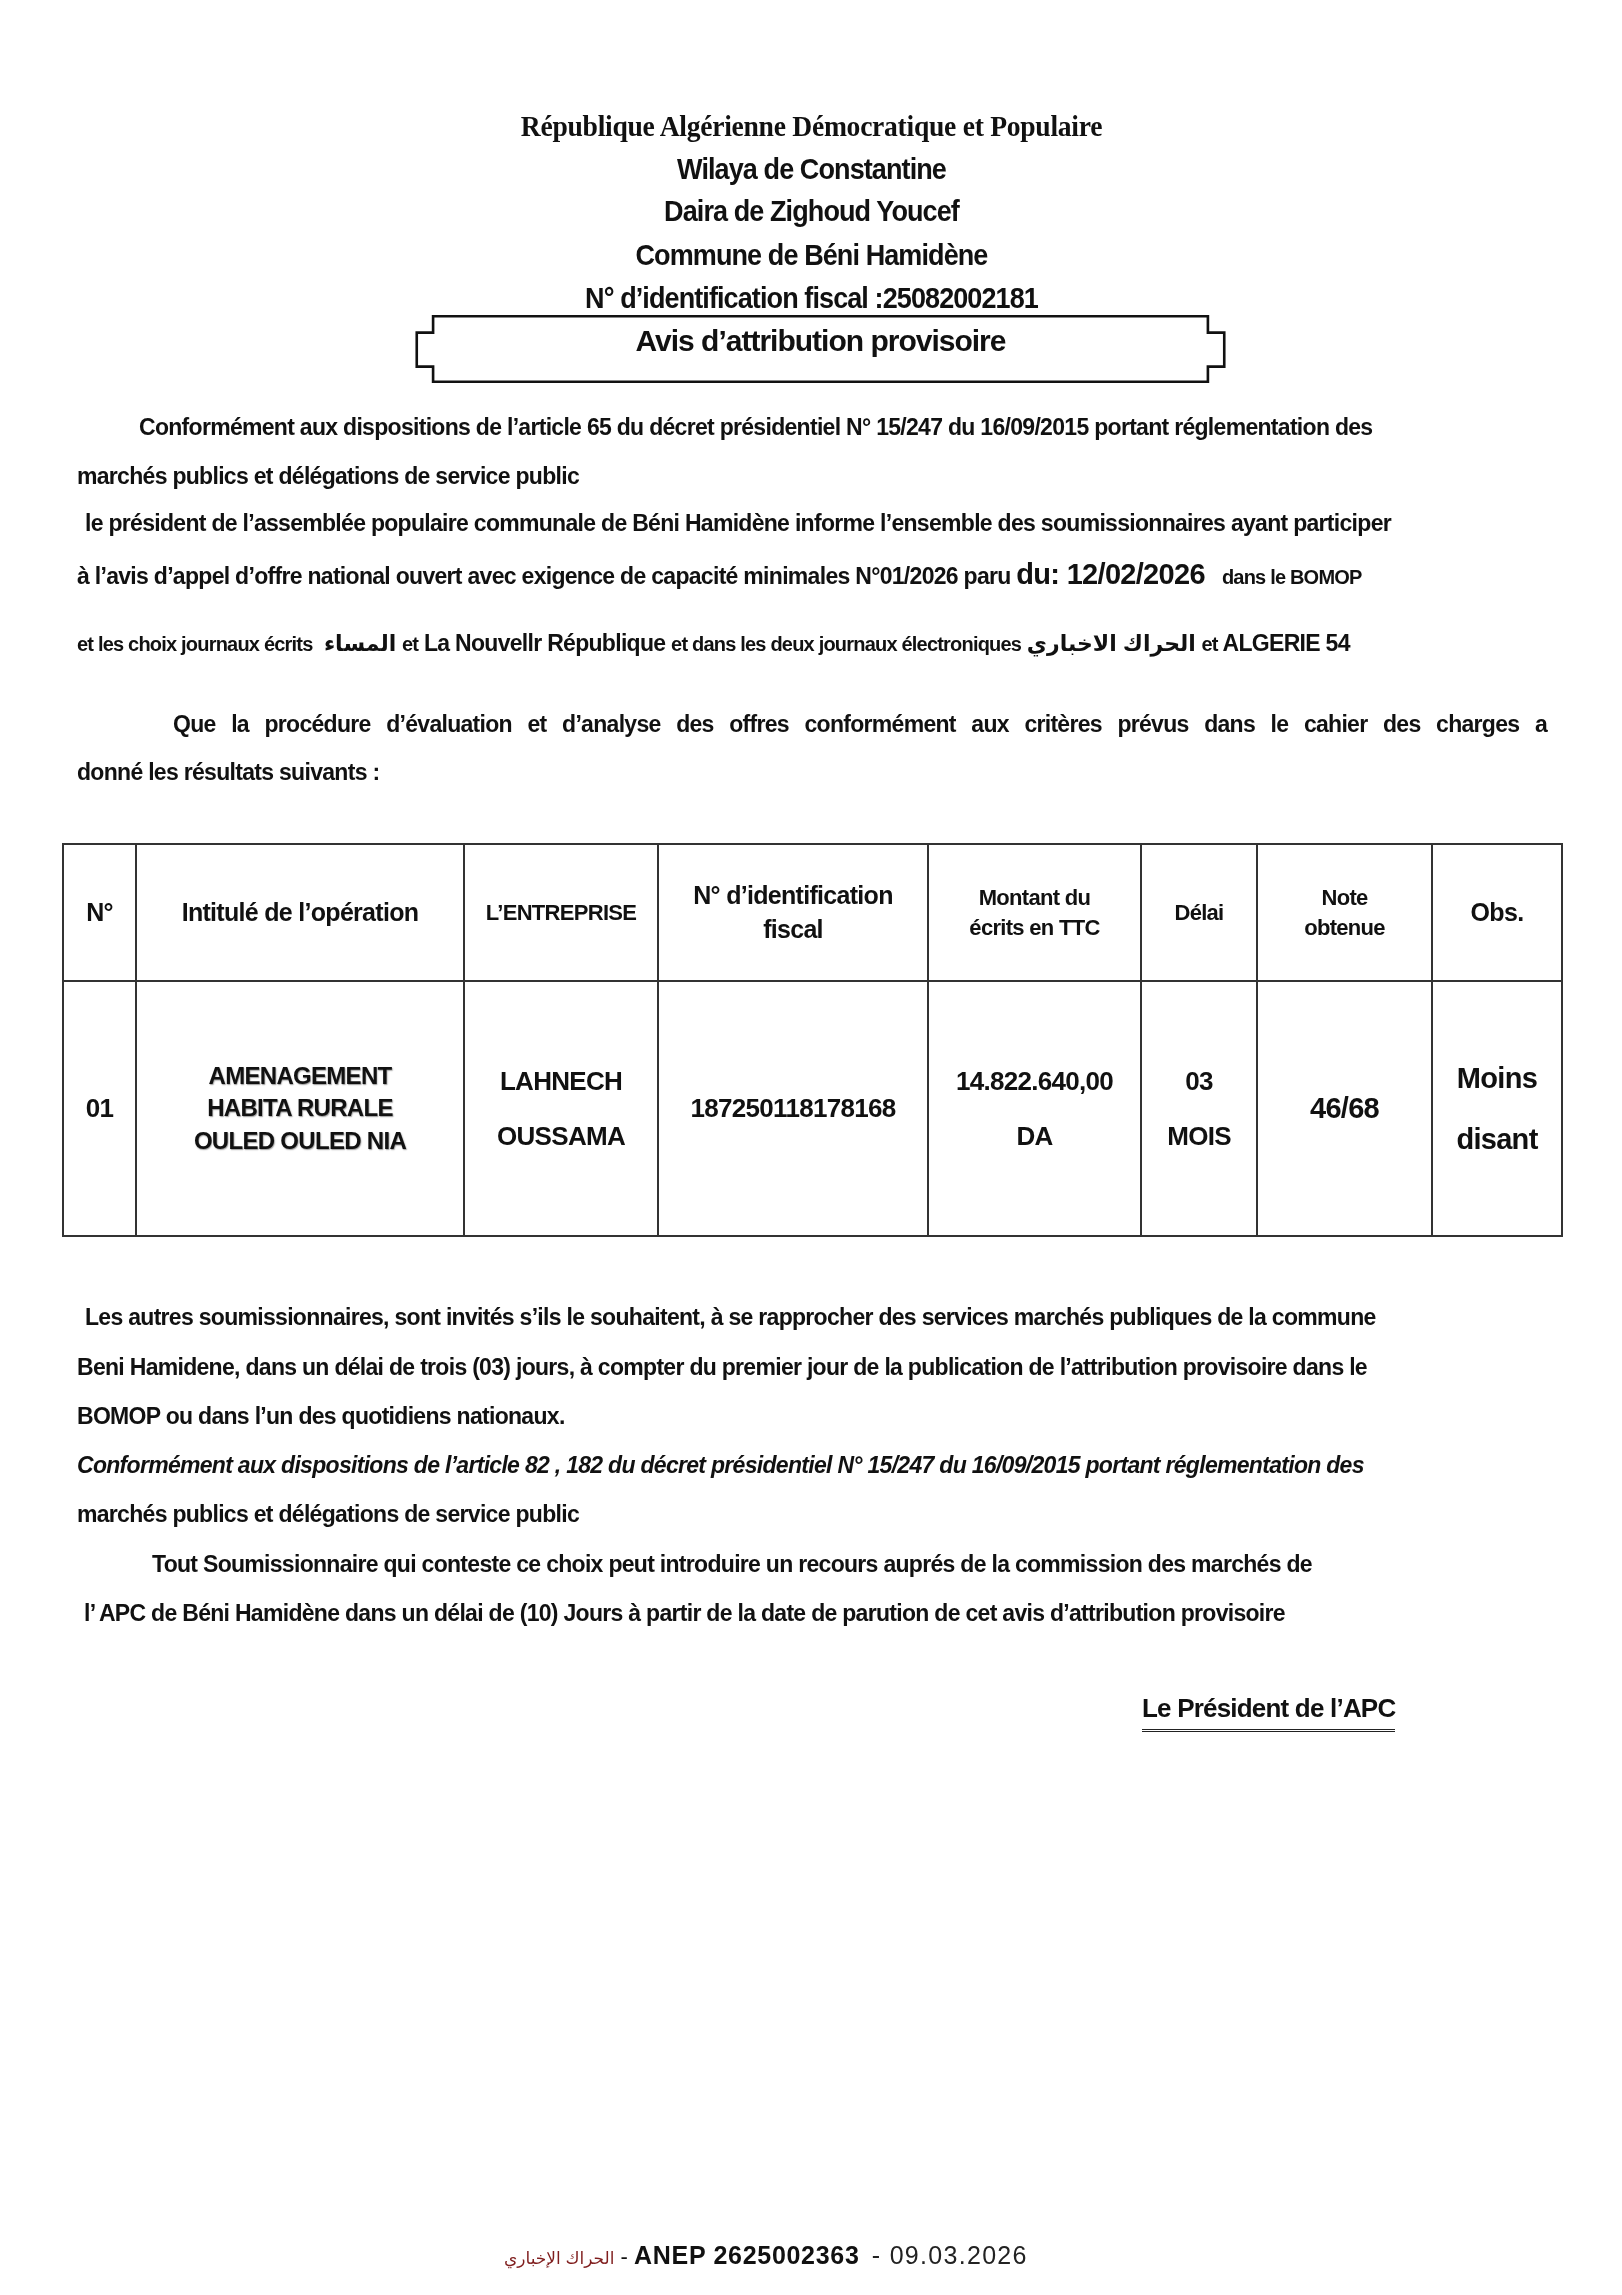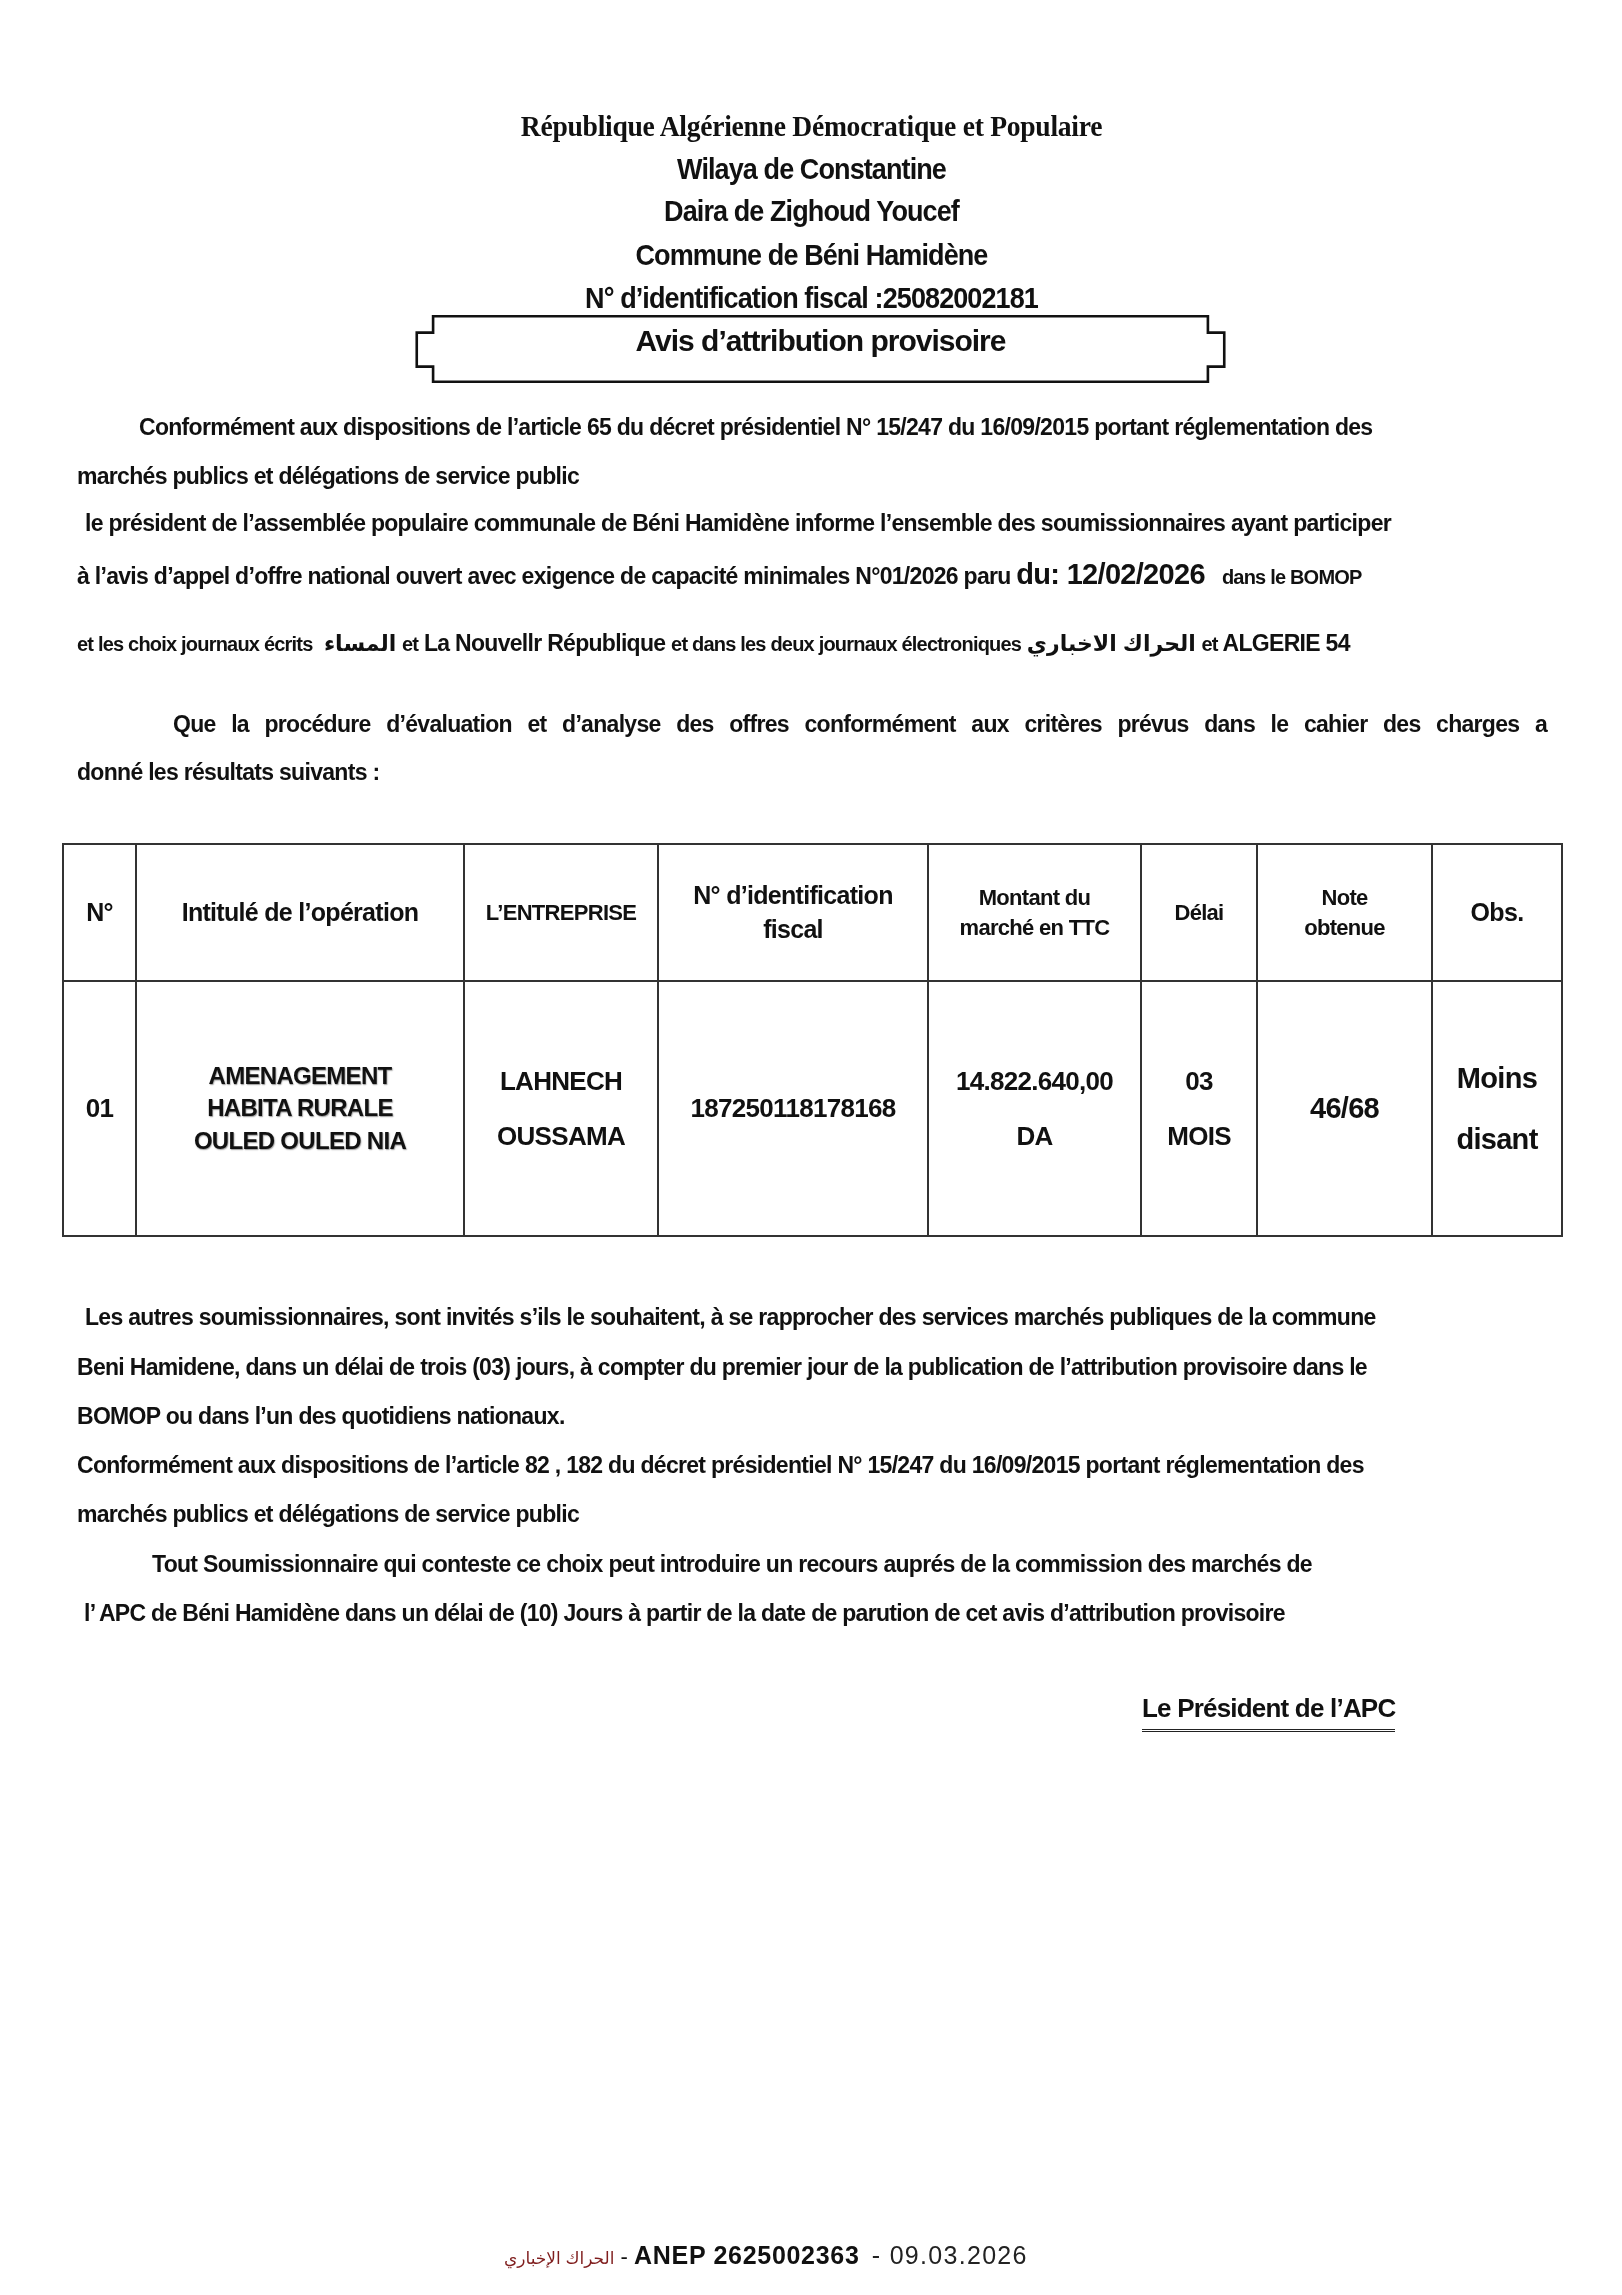--- a/index.html
+++ b/index.html
@@ -80,21 +80,21 @@
       <col style="width:116px">
       <col style="width:175px">
       <col style="width:130px">
   </colgroup>
   <thead>
     <tr>
       <th>N°</th>
       <th>Intitulé de l’opération</th>
       <th class="small-h">L’ENTREPRISE</th>
       <th><span>N° d’identification</span><br><span>fiscal</span></th>
-      <th class="small-h"><span>Montant du</span><br><span>marché en TTC</span></th>
+      <th class="small-h"><span>Montant du</span><br><span>écrits en TTC</span></th>
       <th class="small-h">Délai</th>
       <th class="small-h"><span>Note</span><br><span>obtenue</span></th>
       <th>Obs.</th>
     </tr>
   </thead>
   <tbody>
     <tr>
       <td>01</td>
       <td class="op"><span>AMENAGEMENT</span><br><span>HABITA RURALE</span><br><span>OULED OULED NIA</span></td>
       <td class="tall"><span>LAHNECH</span><br><span>OUSSAMA</span></td>
@@ -103,21 +103,21 @@
       <td class="tall"><span>03</span><br><span>MOIS</span></td>
       <td style="font-size:29px;">46/68</td>
       <td class="tall" style="font-size:29px;margin-left:24px;"><span>Moins</span><br><span>disant</span></td>
     </tr>
   </tbody>
 </table>
 
 <div class="para sans" style="top:1306px; left:85px;">Les autres soumissionnaires, sont invités s’ils le souhaitent, à se rapprocher  des  services  marchés publiques de la commune</div>
 <div class="para sans" style="top:1356px;">Beni Hamidene, dans un délai de trois (03) jours, à compter du premier jour de la publication de l’attribution provisoire dans le</div>
 <div class="para sans" style="top:1405px;">BOMOP ou dans l’un des quotidiens nationaux.</div>
-<div class="para sans" style="top:1454px;">Conformément aux dispositions de l’article 82 , 182  du décret présidentiel N° 15/247 du 16/09/2015  portant réglementation des</div>
+<div class="para sans" style="top:1454px;font-style:italic;">Conformément aux dispositions de l’article 82 , 182  du décret présidentiel N° 15/247 du 16/09/2015  portant réglementation des</div>
 <div class="para sans" style="top:1503px;">marchés publics et délégations de service public</div>
 <div class="para sans" style="top:1553px; left:152px;">Tout Soumissionnaire qui conteste ce choix peut introduire un recours auprés de la commission des marchés de</div>
 <div class="para sans" style="top:1602px; left:84px;">l’ APC de Béni Hamidène dans un délai de (10) Jours à partir de la date de parution de cet avis d’attribution provisoire</div>
 
 <div class="sig sans">Le Président de l’APC</div>
 
 <div class="footer sans">
   <span class="ar">الحراك الإخباري</span><span> - </span><span class="anep">ANEP 2625002363</span>&nbsp;&nbsp;<span class="date">- 09.03.2026</span>
 </div>
 

